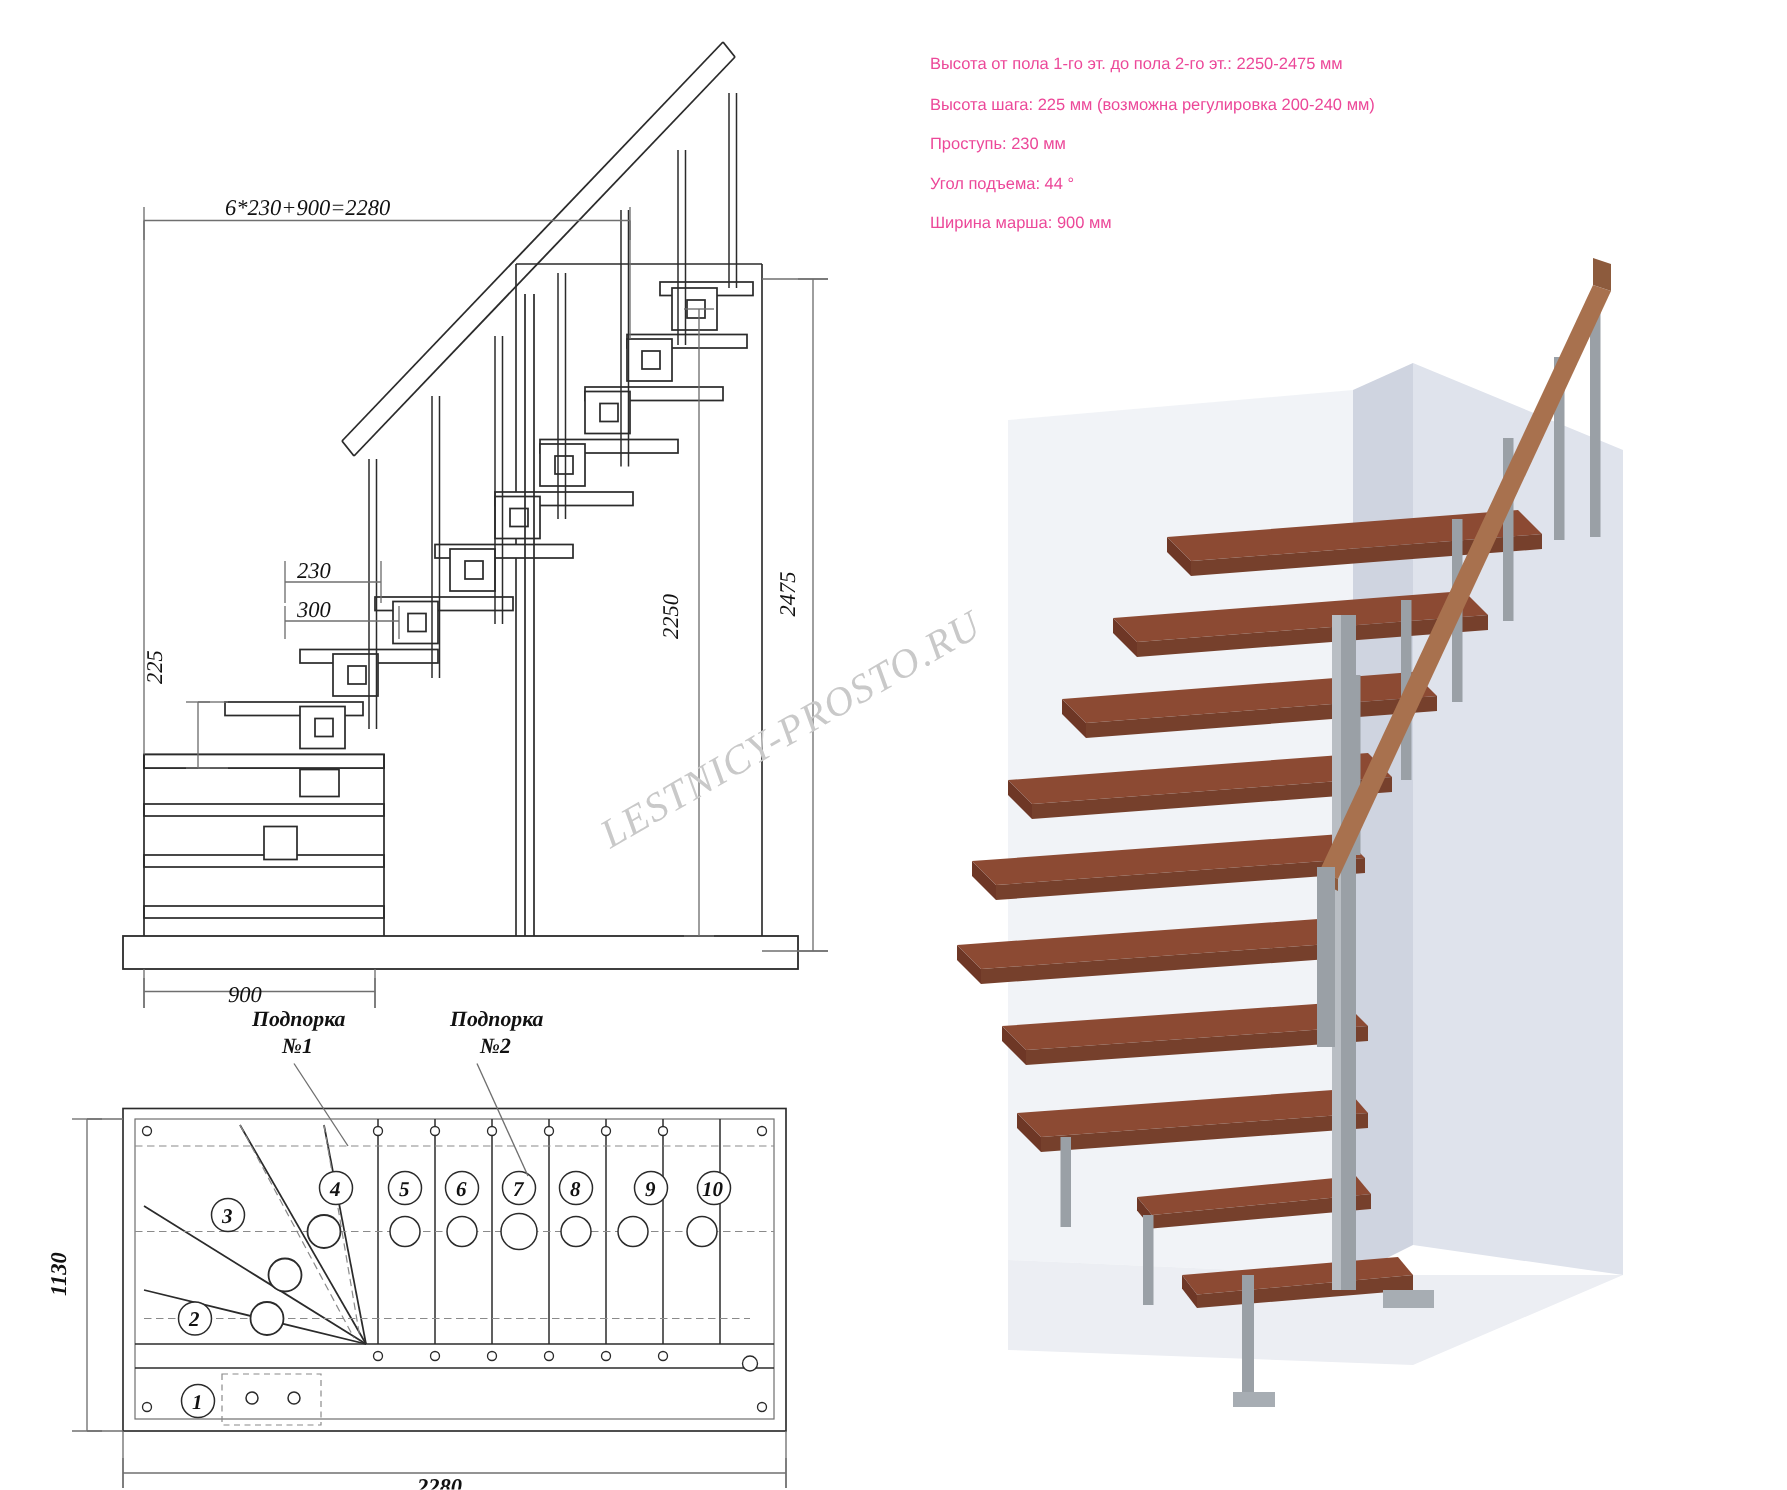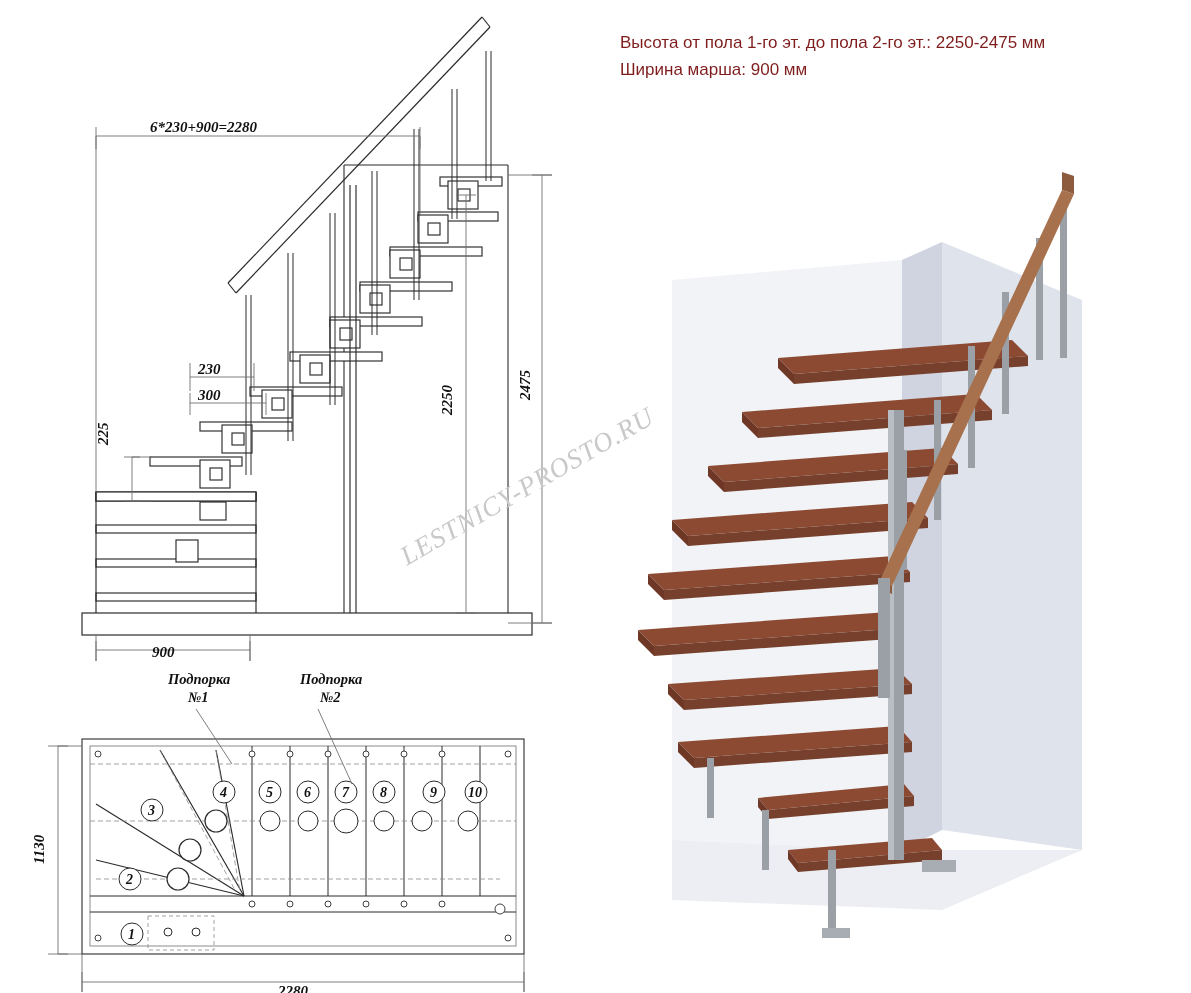--- a/index.html
+++ b/index.html
@@ -21,34 +21,33 @@
   }
 
   
   .spec-list {
     position: absolute;
     left: 620px;
     top: 30px;
     width: 540px;
   }
   .spec-line {
-    font-size: 17px;
+    font-size: 11px;
     line-height: 26.5px;
     white-space: nowrap;
-    color: #7f1d1d;
+    color: #ec4899;
   }
 
   
   .elev {
     position: absolute;
     left: 0;
-    top: 5px;
+    top: 16px;
     width: 600px;
     height: 680px;
-    font-weight: bold;
   }
   .plan {
     position: absolute;
     left: 0;
     top: 664px;
     width: 600px;
     height: 333px;
     font-weight: bold;
   }
   .svg-full { position: absolute; left: 0; top: 0; width: 100%; height: 100%; }
@@ -97,20 +96,23 @@
     height: 840px;
   }
 </style>
 </head>
 <body>
 
 <div class="page">
 
   <div class="spec-list">
     <div class="spec-line">Высота от пола 1-го эт. до пола 2-го эт.: 2250-2475 мм</div>
+    <div class="spec-line">Высота шага: 225 мм (возможна регулировка 200-240 мм)</div>
+    <div class="spec-line">Проступь: 230 мм</div>
+    <div class="spec-line">Угол подъема: 44 °</div>
     <div class="spec-line">Ширина марша: 900 мм</div>
   </div>
 
   <div class="elev">
     <svg class="svg-full" viewBox="0 0 600 680" preserveAspectRatio="none">
       <g fill="none" stroke="#2b2b2b" stroke-width="1.1">
 
         <g stroke="#2b2b2b" stroke-width="1.2">
           <rect x="82" y="608" width="450" height="22" fill="#ffffff"></rect>
         </g>

